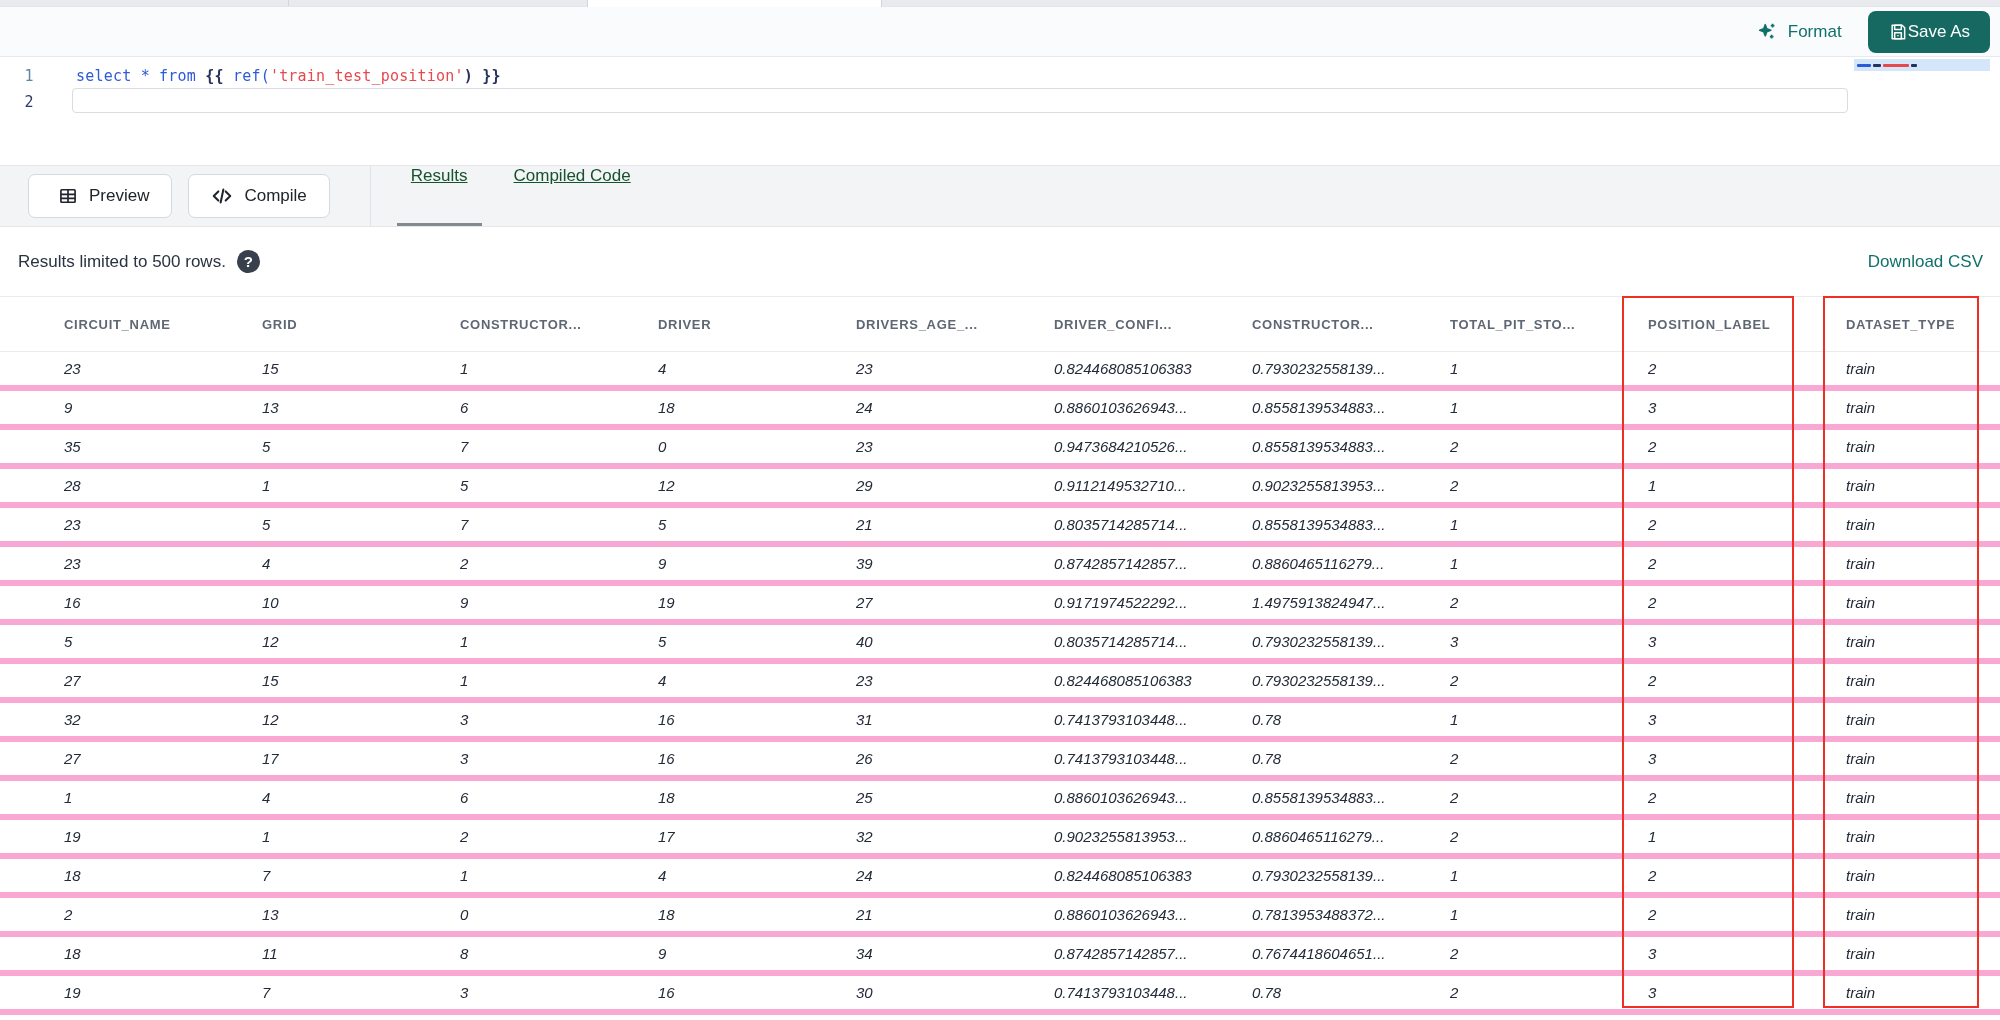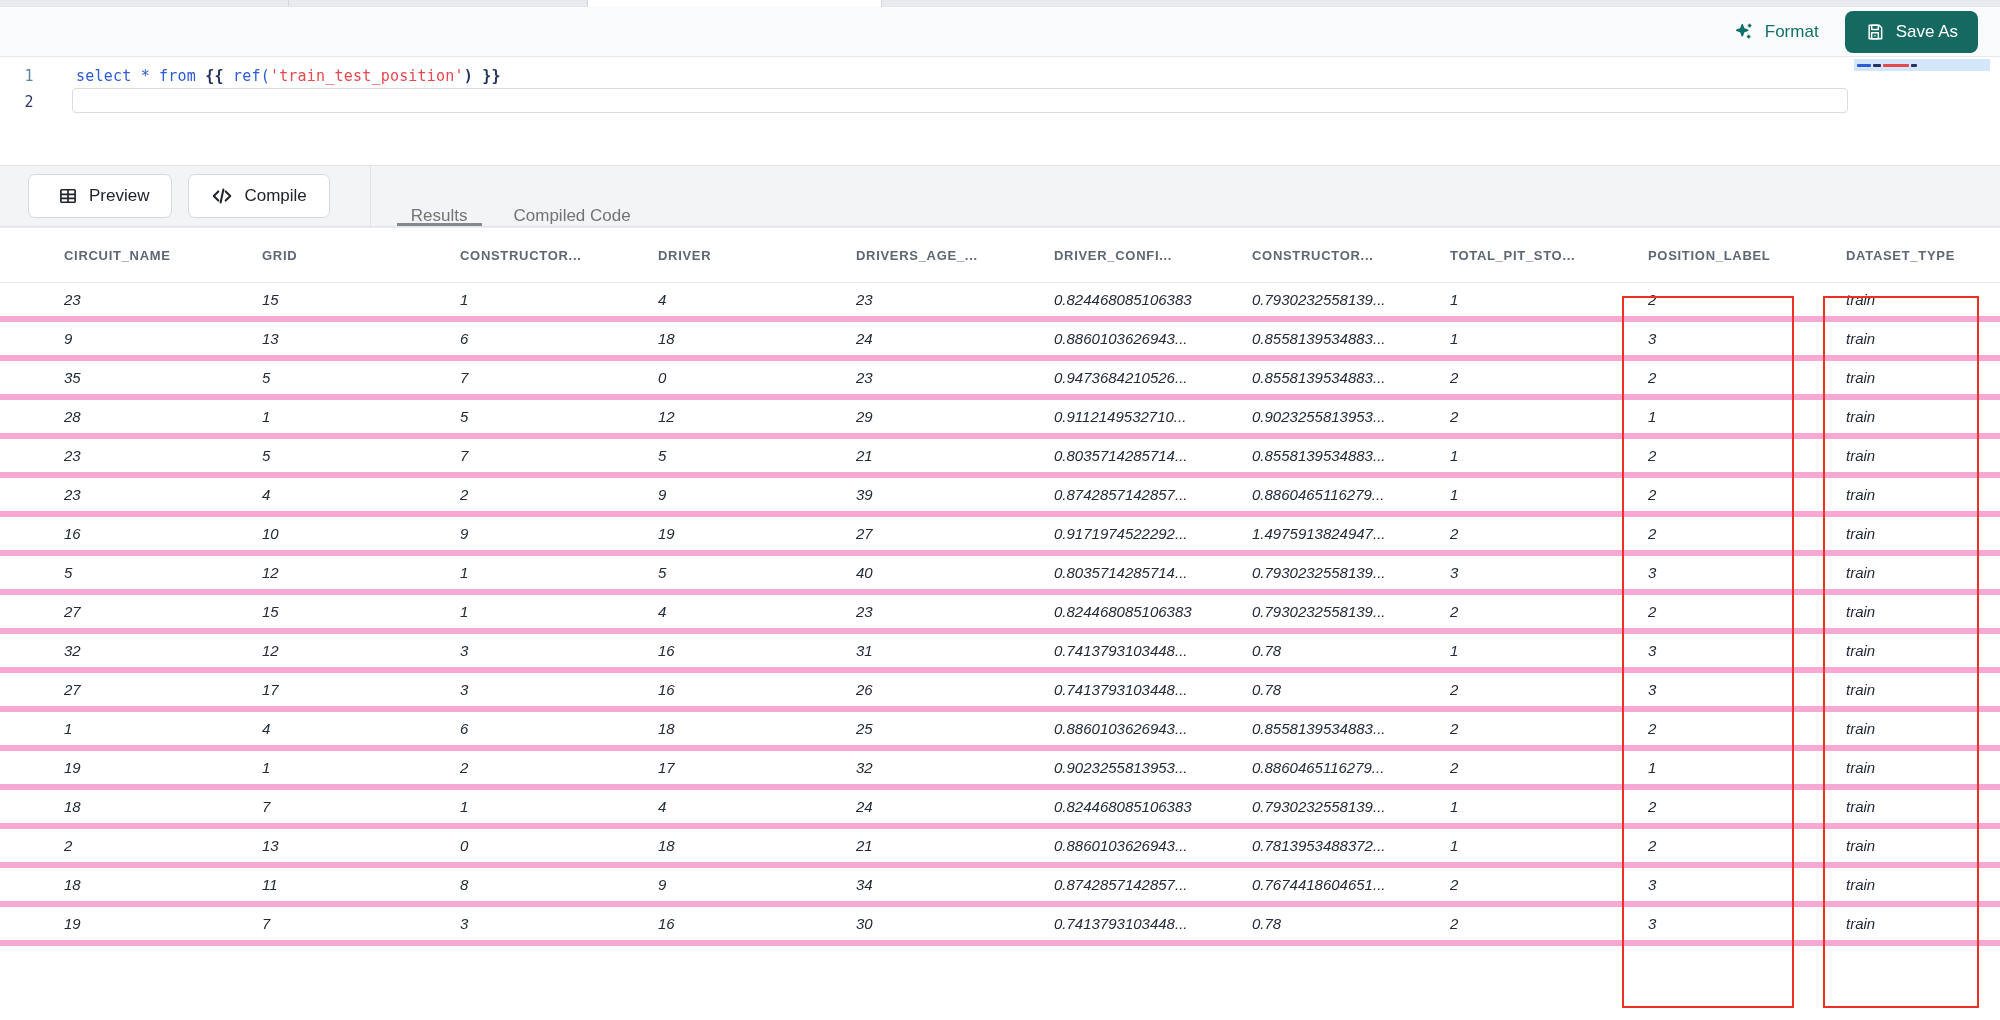--- a/index.html
+++ b/index.html
@@ -10,26 +10,26 @@
   }
 
   
   .tab-strip { position:relative; height:7px; background:#e8eaed; border-bottom:1px solid #e3e5e9; }
   .tab-strip .strip-sep { position:absolute; left:288px; top:0; width:1px; height:100%; background:#d2d5da; }
   .tab-strip .strip-active { position:absolute; left:587px; top:0; width:295px; height:7px; background:#ffffff; border-left:1px solid #d2d5da; border-right:1px solid #d2d5da; }
 
   
   .editor-toolbar {
     height:50px; background:#fafbfc; border-bottom:1px solid #e7e9ec;
-    display:flex; align-items:center; justify-content:flex-end; gap:26px; padding-right:22px;
+    display:flex; align-items:center; justify-content:flex-end; gap:26px; padding-right:10px;
   }
   .format-btn { display:flex; align-items:center; gap:9px; color:var(--accent-teal); font-size:17px; cursor:pointer; }
   .saveas-btn {
     background:var(--button-teal); color:#fff; border:none; border-radius:8px; height:42px;
-    padding:0 20px; display:flex; align-items:center; gap:11px; font-size:17px; cursor:pointer;
+    padding:0 20px; display:flex; align-items:center; font-size:17px; cursor:pointer;
   }
 
   
   .editor { position:relative; height:108px; background:#fff; font-family:"DejaVu Sans Mono", monospace; font-size:15px; }
   .code-line { position:absolute; left:0; right:0; height:26px; display:flex; align-items:center; }
   .code-line .gutter { width:58px; text-align:center; font-size:15px; }
   .line-1 { top:6px; }
   .line-2 { top:32px; }
   .line-1 .gutter { color:#5f87a3; }
   .line-2 .gutter { color:#2e3a6e; }
@@ -55,21 +55,21 @@
     height:62px; background:#f3f4f6; border-top:1px solid #e4e6e9; border-bottom:1px solid #e4e6e9;
     display:flex; align-items:stretch; position:relative;
   }
   .action-btn {
     align-self:center; background:#fff; border:1px solid #d6d9de; border-radius:7px; height:44px;
     padding:0 22px; display:flex; align-items:center; gap:11px; font-size:17px; color:#20242b; cursor:pointer;
   }
   .action-btn.preview { margin-left:28px;padding-left:29px; }
   .action-btn.compile { margin-left:16px; }
   .vsep { width:1px; background:#e0e2e6; margin-left:40px; }
-  .tab { display:flex; align-items:flex-end; padding:0 6px; margin-left:34px; font-size:17px; color:#737373; position:relative; cursor:pointer; }
+  .tab { display:flex; align-items:flex-start; padding:0 6px; margin-left:34px; font-size:17px; color:#14532d; position:relative; cursor:pointer;text-decoration:underline; }
   .tab.active::after { content:""; position:absolute; left:-8px; right:-8px; bottom:0; height:3px; background:#83898f; }
 
   
   .results-bar { height:69px; display:flex; align-items:center; padding:0 17px 0 18px; }
   .results-info { font-size:17px; color:#2a3340; }
   .help-icon {
     width:23px; height:23px; border-radius:50%; background:#39404d; color:#fff; margin-left:11px;
     display:flex; align-items:center; justify-content:center; font-size:15px; font-weight:bold; cursor:pointer;
   }
   .download-link { margin-left:auto; color:var(--accent-teal); font-size:17px; cursor:pointer; }
@@ -169,20 +169,25 @@
     </button>
     <div class="vsep"></div>
     <div class="tab active">
       <span>Results</span>
     </div>
     <div class="tab">
       <span>Compiled Code</span>
     </div>
   </div>
 
+  <div class="results-bar">
+    <span class="results-info">Results limited to 500 rows.</span>
+    <span class="help-icon">?</span>
+    <span class="download-link">Download CSV</span>
+  </div>
 
   <div class="results-table">
     <div class="trow thead" id="table-head">
         <div class="hcell">CIRCUIT_NAME</div>
         <div class="hcell">GRID</div>
         <div class="hcell">CONSTRUCTOR...</div>
         <div class="hcell">DRIVER</div>
         <div class="hcell">DRIVERS_AGE_...</div>
         <div class="hcell">DRIVER_CONFI...</div>
         <div class="hcell">CONSTRUCTOR...</div>

